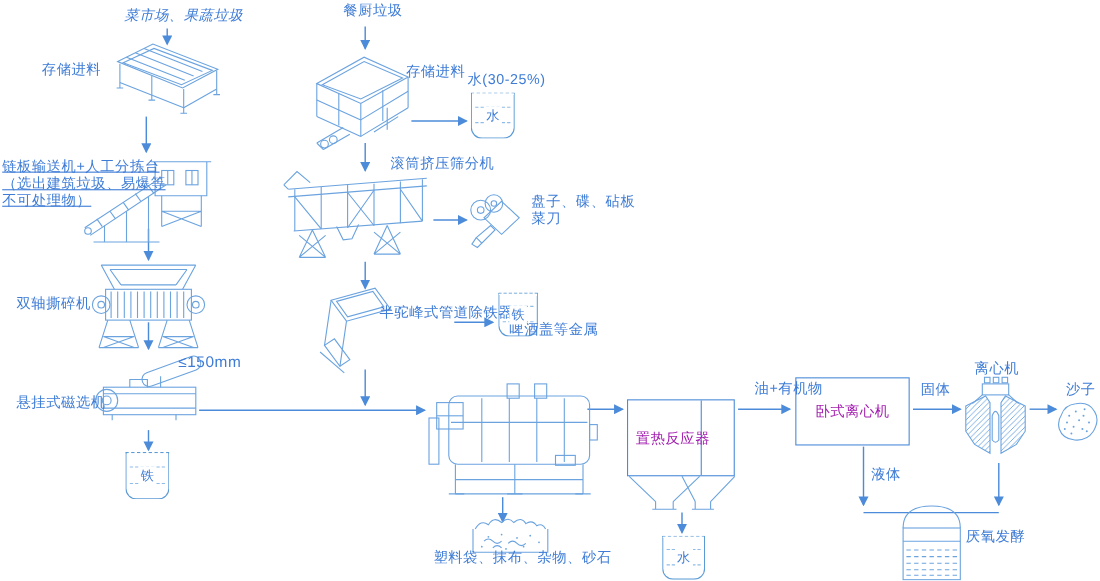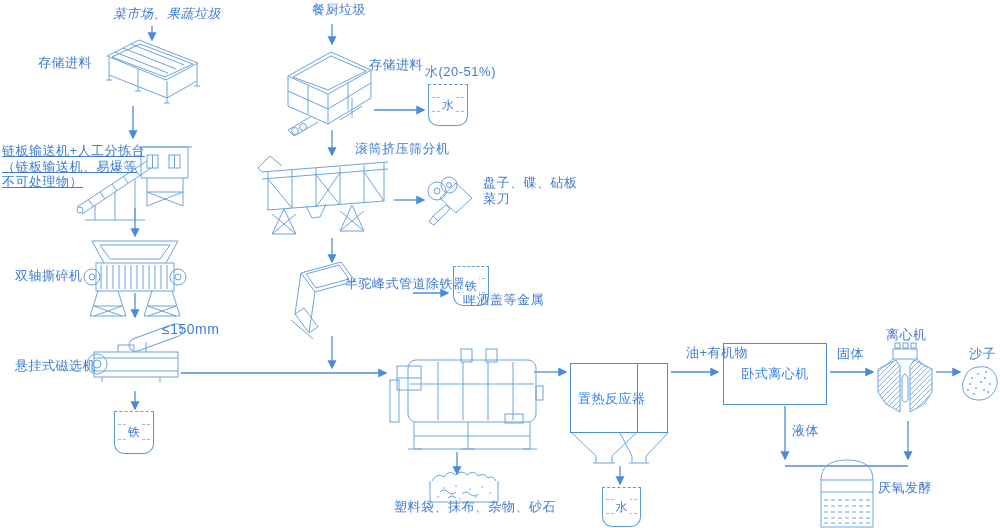--- a/index.html
+++ b/index.html
@@ -15,21 +15,21 @@
   .lbl.big{font-size:14px;}
   .cup{
     position:absolute;border:1.5px solid #5B9BD5;border-top:1.5px dashed #5B9BD5;
     border-radius:0 0 10px 10px;display:flex;align-items:center;justify-content:center;
   }
   .cup .cup-line{position:absolute;left:3px;right:3px;border-top:1px dashed #8FBCE8;height:0;}
   .cup .cup-line.l1{top:30%;}
   .cup .cup-line.l2{top:66%;}
   .cup span{position:relative;font-size:12px;color:#3E7CD6;background:#fff;padding:0 2px;z-index:1;}
   .pbox{
-    position:absolute;border:1.5px solid #4C8BD9;color:#3b82f6;font-size:13px;
+    position:absolute;border:1.5px solid #4C8BD9;color:#a21caf;font-size:13px;
     box-sizing:border-box;letter-spacing:0.5px;
   }
   .pbox .divider{position:absolute;top:0;bottom:0;border-left:1.5px solid #4C8BD9;}
   .pbox .btxt{position:absolute;white-space:nowrap;}
 </style>
 </head>
 <body>
 
 <div id="stage">
 
@@ -258,31 +258,31 @@
     <div class="cup-line l1"></div>
     <div class="cup-line l2"></div>
     <span>水</span>
   </div>
 
   <div class="lbl" style="left:113px;top:6px;font-style:italic;">菜市场、果蔬垃圾</div>
   <div class="lbl" style="left:38px;top:55px;">存储进料</div>
 
   <div class="lbl" style="left:2px;top:143px;text-decoration:underline;">
     <div>链板输送机+人工分拣台</div>
-    <div>（链板输送机、易爆等</div>
+    <div>（选出建筑垃圾、易爆等</div>
     <div>不可处理物）</div>
   </div>
 
   <div class="lbl" style="left:15px;top:268px;">双轴撕碎机</div>
   <div class="lbl big" style="left:162px;top:322px;">≤150mm</div>
   <div class="lbl" style="left:15px;top:358px;">悬挂式磁选机</div>
 
   <div class="lbl" style="left:312px;top:2px;">餐厨垃圾</div>
   <div class="lbl" style="left:369px;top:57px;">存储进料</div>
-  <div class="lbl" style="left:425px;top:64px;">水(20-51%)</div>
+  <div class="lbl" style="left:425px;top:64px;">水(30-25%)</div>
   <div class="lbl" style="left:355px;top:141px;">滚筒挤压筛分机</div>
 
   <div class="lbl" style="left:483px;top:175px;line-height:16px;">
     <div>盘子、碟、砧板</div>
     <div>菜刀</div>
   </div>
 
   <div class="lbl" style="left:345px;top:276px;">半驼峰式管道除铁器</div>
   <div class="lbl" style="left:463px;top:276px;margin-top:16px;">啤酒盖等金属</div>
 

